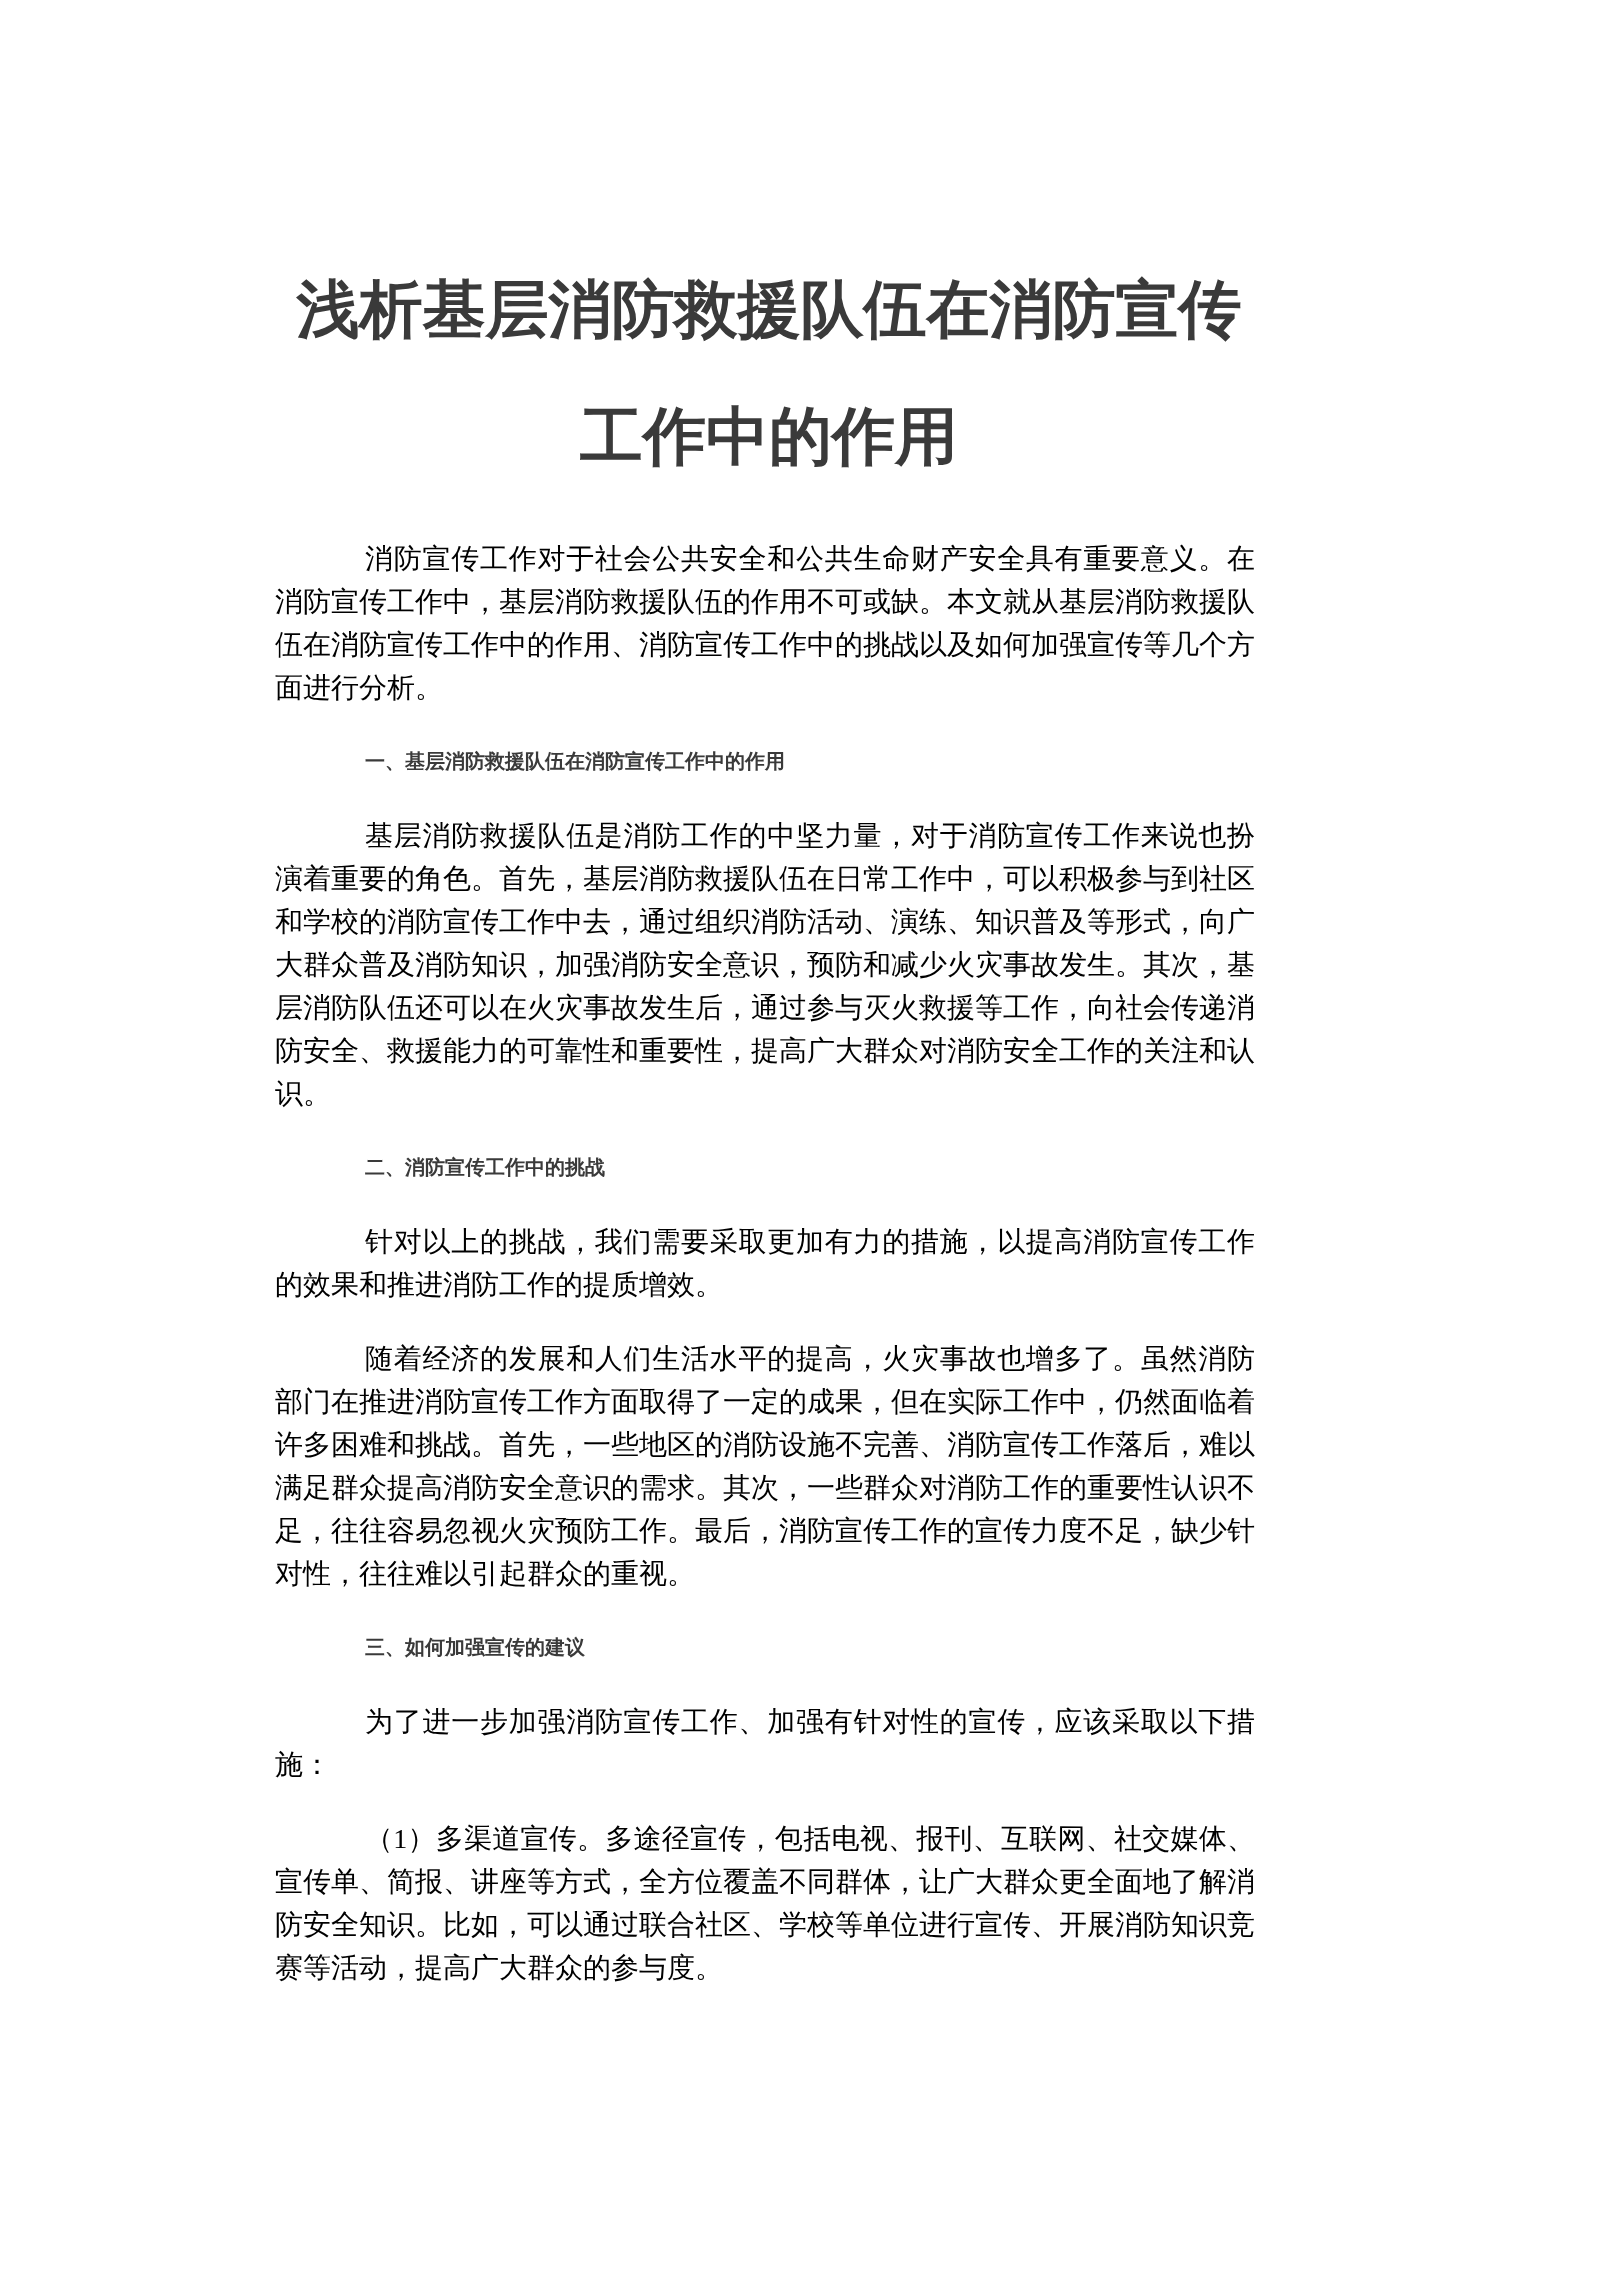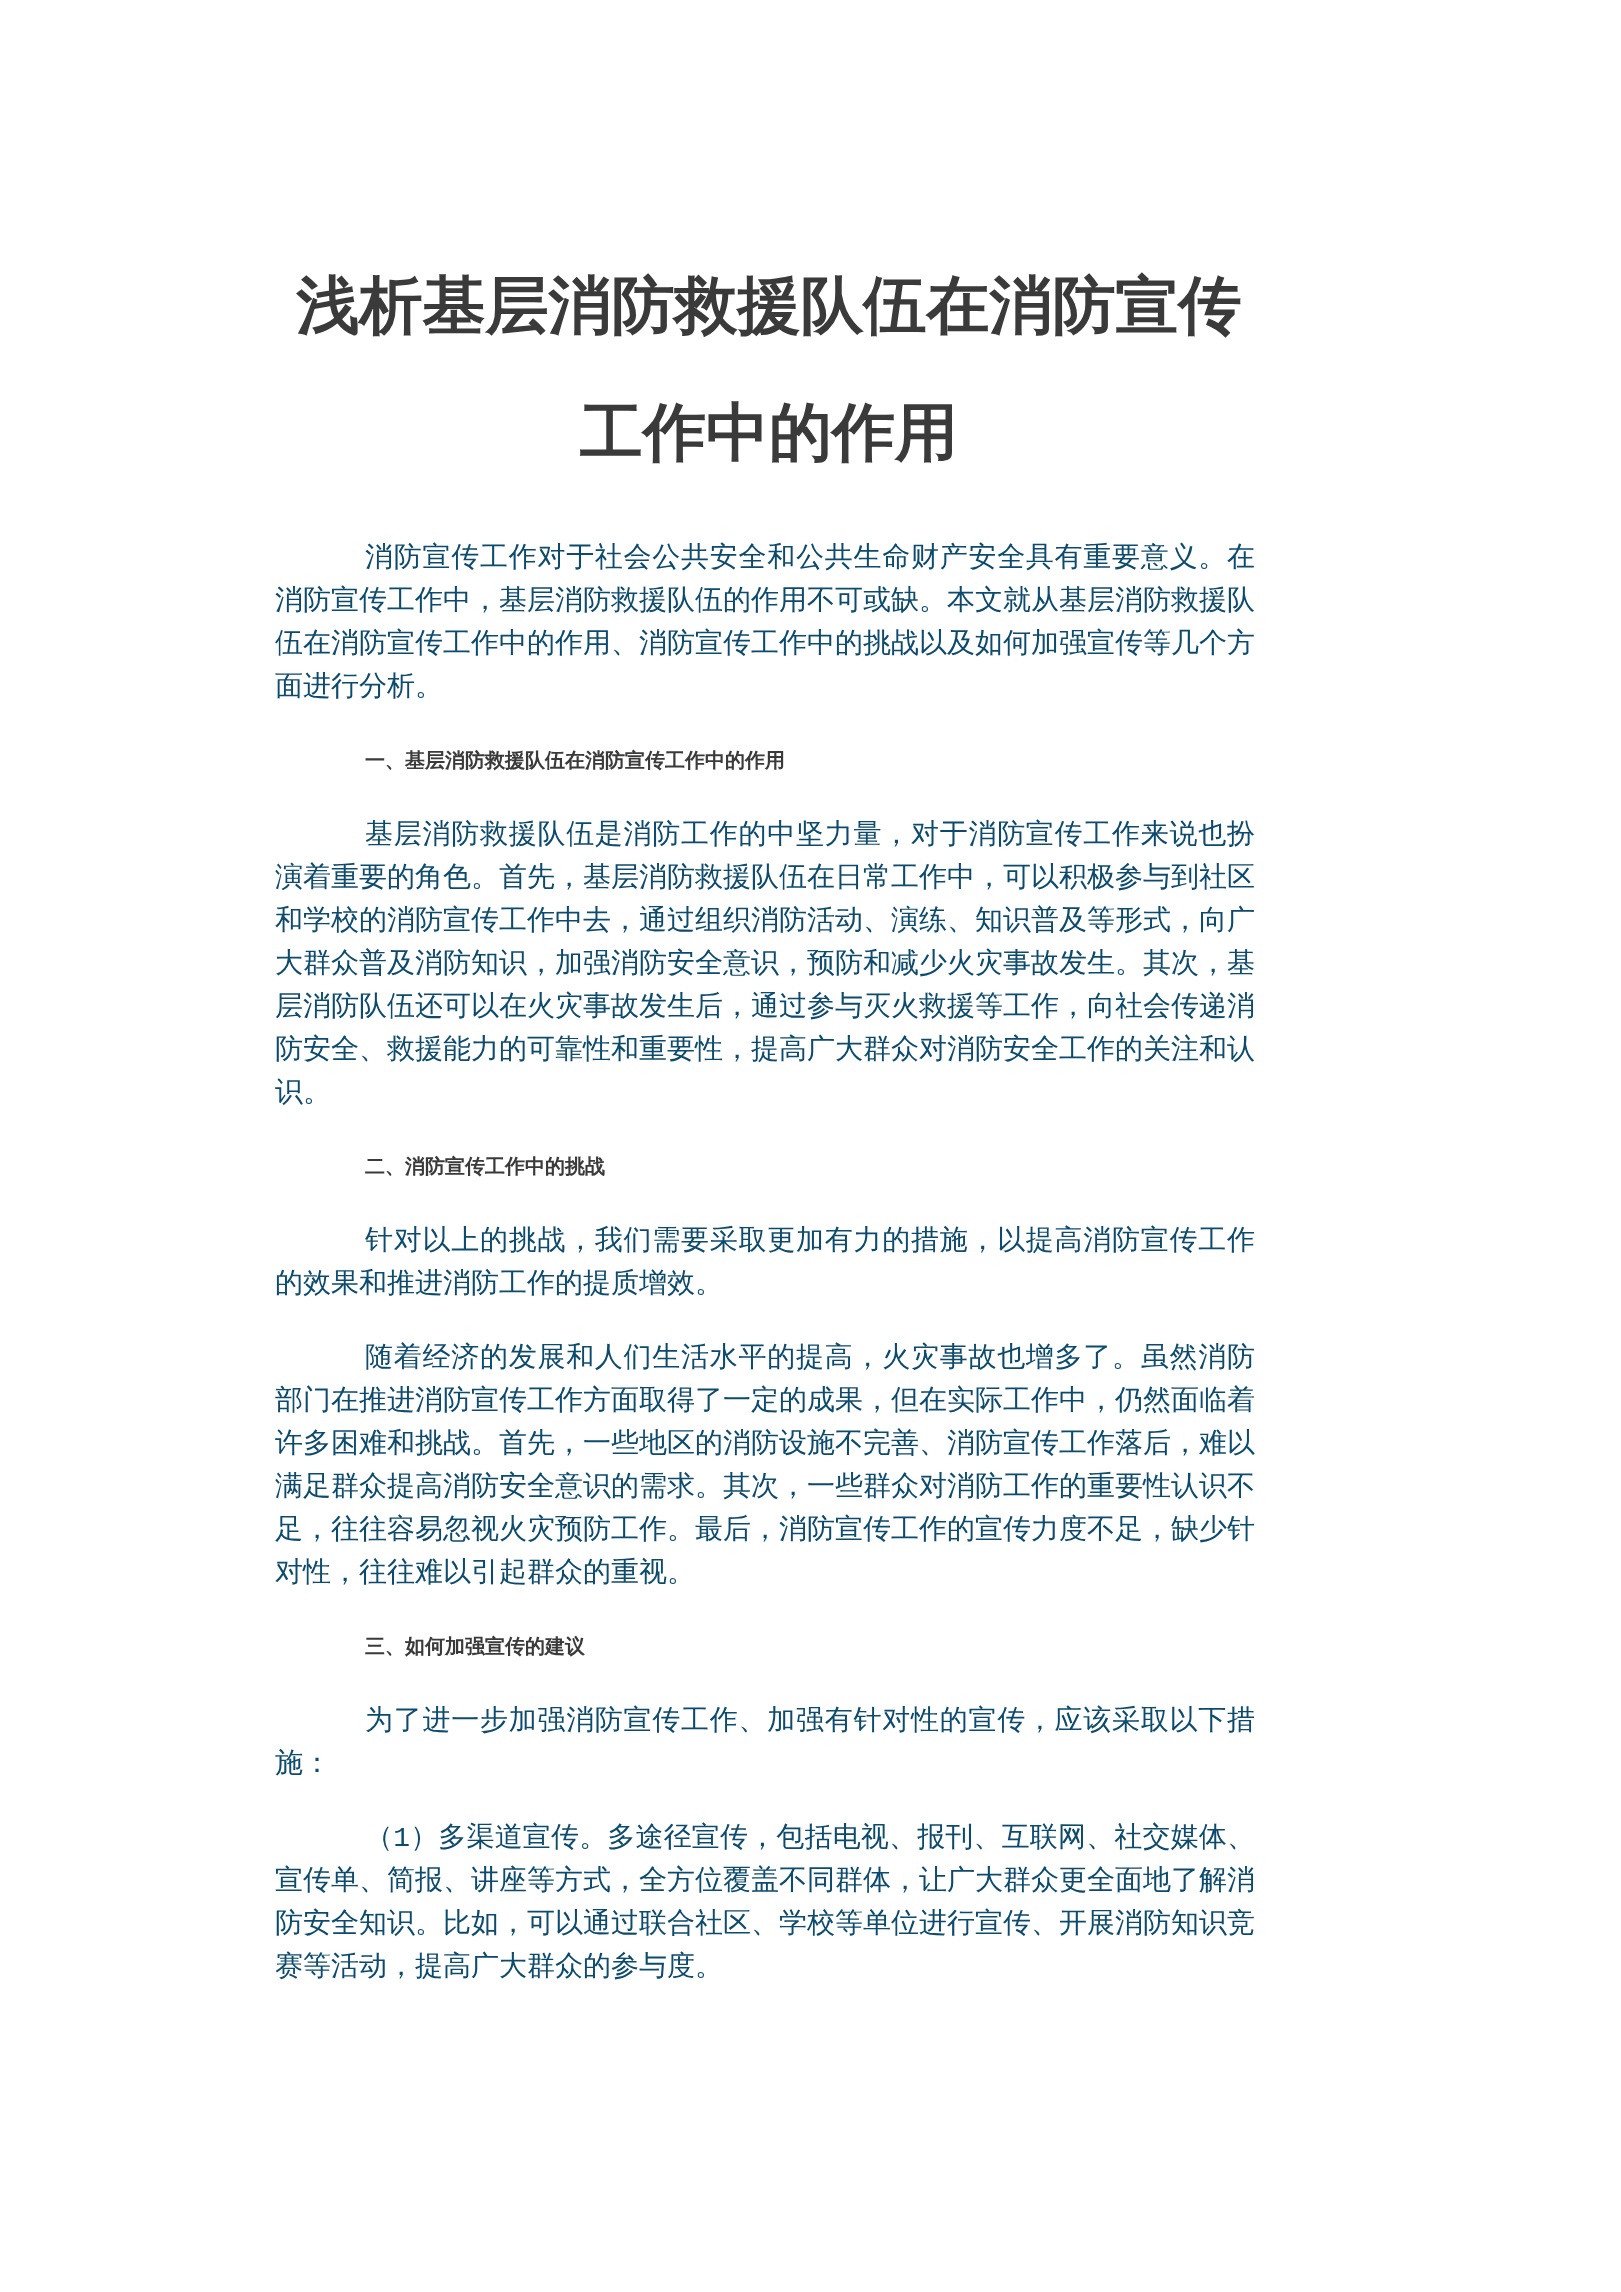--- a/index.html
+++ b/index.html
@@ -8,40 +8,40 @@
     background: #ffffff;
   }
   .page {
     position: relative;
     width: 1526px;
     height: 2293px;
     box-sizing: border-box;
     background: #ffffff;
     padding: 0 263px 0 275px;
     overflow: hidden;
-    font-family: Liberation Mono, monospace;
+    font-family: Liberation Serif, serif;
     color: #3a3a3a;
   }
   .doc-title {
     margin: 247px 0 36px 0;
     font-size: 63px;
     line-height: 127px;
     font-weight: 700;
     text-align: center;
     color: #3a3a3a;
     word-break: break-all;
   }
   .para {
     margin: 0 8px 31px 0;
     font-size: 28px;
     line-height: 43px;
     text-align: justify;
     text-indent: 90px;
     word-break: break-all;
-    color: #0c4a6e;
+    color: #000000;
   }
   .heading {
     margin: 0 0 31px 0;
     font-size: 20px;
     line-height: 43px;
     font-weight: 700;
     text-indent: 90px;
     text-align: left;
     color: #3a3a3a;
   }

